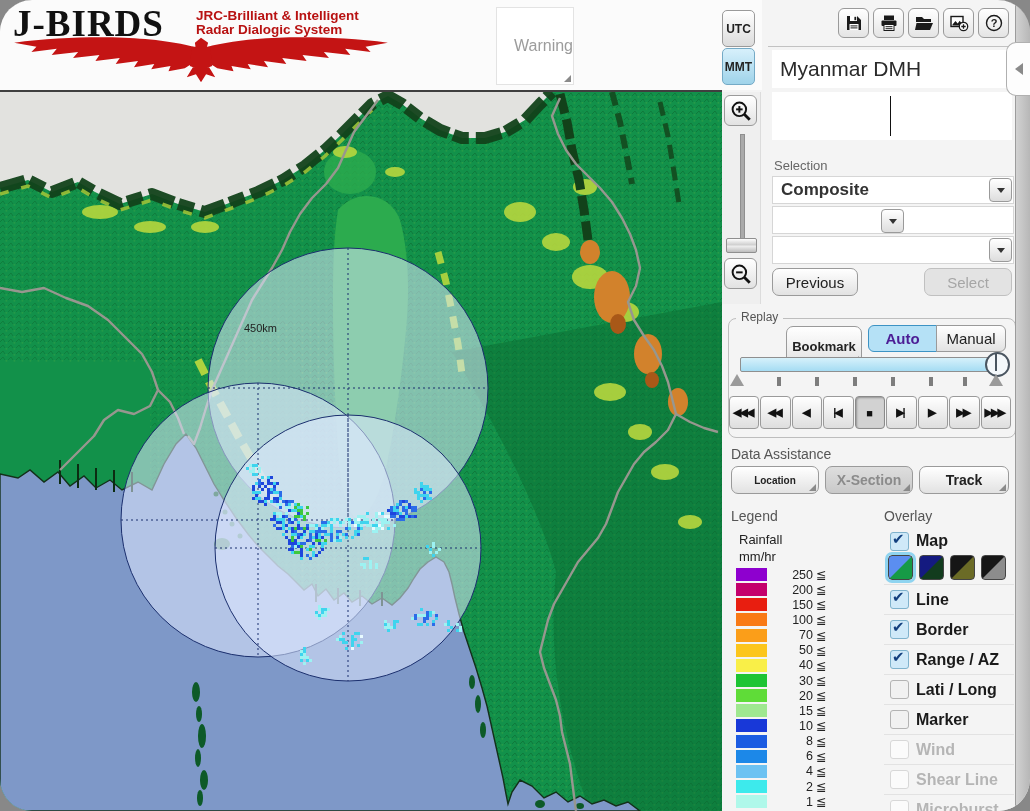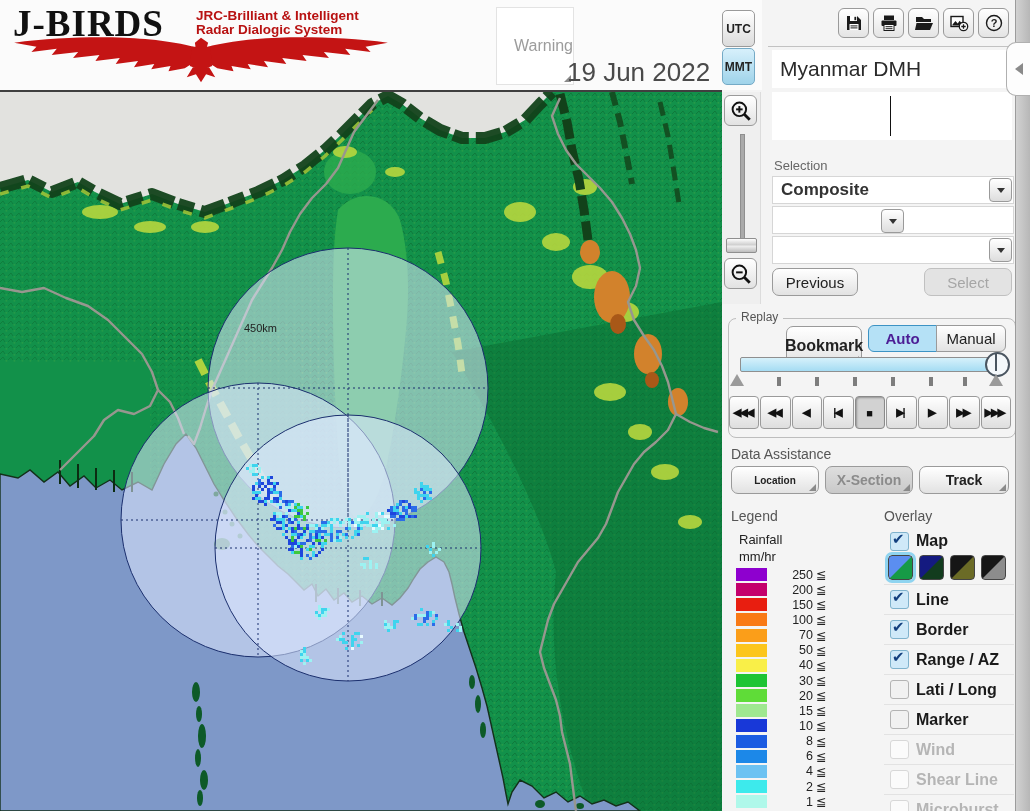--- a/index.html
+++ b/index.html
@@ -1,17 +1,17 @@
 <!DOCTYPE html>
 <html><head>
 <meta charset="utf-8">
 <style>
   html,body{margin:0;padding:0;background:#888;}
   #app{position:relative;width:1030px;height:811px;background:#f4f4f4;overflow:hidden;
-       font-family:"Liberation Sans","DejaVu Sans",sans-serif;color:#222;box-shadow:inset 0 1px 0 #555;}
+       font-family:"Liberation Sans","DejaVu Sans",sans-serif;color:#222;box-shadow:inset 0 1px 0 #555;border-radius:32px;}
   .abs{position:absolute;}
 
   
   #header{left:0;top:0;width:762px;height:90px;background:#fbfbfb;}
   #logo-title{left:13px;top:2px;font-family:"Liberation Serif","DejaVu Serif",serif;
               font-weight:bold;font-size:37px;letter-spacing:1px;color:#111;}
   #logo-tag{left:196px;top:9px;width:200px;line-height:14px;font-size:13.5px;font-weight:bold;color:#b81212;}
   #eagle{left:6px;top:34px;}
   #warning-btn{left:484px;top:7px;width:76px;height:76px;background:#fff;border:1px solid #e3e3e3;
                color:#9c9c9c;font-size:16px;display:flex;align-items:center;justify-content:flex-end;margin-left:12px;}
@@ -42,21 +42,21 @@
              background:linear-gradient(#fff,#ddd);display:flex;align-items:center;justify-content:center;}
   .caret{width:0;height:0;border-left:4px solid transparent;border-right:4px solid transparent;border-top:5px solid #333;}
   .btn{border:1px solid #9a9a9a;border-radius:7px;background:linear-gradient(#ffffff,#e2e2e2);
        font-size:15px;color:#222;display:flex;align-items:center;justify-content:center;}
   .btn.disabled{background:#e3e3e3;color:#a6a6a6;border-color:#c0c0c0;}
   .btn.graybg{background:linear-gradient(#dedede,#c9c9c9);color:#8b8b8b;}
 
   
   #replay-box{left:728px;top:318px;width:286px;height:118px;border:1px solid #bdbdbd;border-radius:8px;}
   #replay-label{left:736px;top:310px;background:#f4f4f4;padding:0 5px;font-size:12px;color:#555;}
-  #bookmark-btn{left:786px;top:326px;width:76px;height:40px;font-size:16px;font-weight:bold;}
+  #bookmark-btn{left:786px;top:326px;width:76px;height:40px;font-size:13px;font-weight:bold;}
   #auto-btn{left:868px;top:325px;width:69px;height:27px;border-radius:6px 0 0 6px;background:#b5e1f6;
             border:1px solid #3d93c4;font-weight:bold;font-size:15px;color:#4c1d95;}
   #manual-btn{left:936px;top:325px;width:70px;height:27px;border-radius:0 6px 6px 0;font-size:15px;}
   #rp-track{left:740px;top:357px;width:266px;height:13px;background:linear-gradient(#d6f1fb,#a5dcf3);
             border:1px solid #8f8f8f;border-radius:2px;}
   #rp-handle{left:985px;top:352px;width:21px;height:21px;border:2px solid #4a5560;border-radius:50%;background:#f4f8fb;}
   #rp-handle::after{content:"";position:absolute;left:8px;top:0;width:1.5px;height:17px;background:#4a5560;}
   .tri{width:0;height:0;border-left:7px solid transparent;border-right:7px solid transparent;border-bottom:12px solid #9a9a9a;}
   .tick{top:377px;width:4px;height:9px;background:#7d7d7d;}
   #pb-row{left:729px;top:396px;width:282px;height:33px;display:flex;gap:1px;}
@@ -133,21 +133,20 @@
         <path id="wingR" d="M192,14 C210,8 240,4 268,3 C300,2 340,3 376,8 L354,12 L359,17 L334,14 L339,20 L313,17 L318,23 L292,20 L296,26 L272,23 L276,29 L254,26 L258,32 L238,29 L241,34 L222,31 L224,36 L208,33 L203,30 Z"></path>
         <use href="#wingR" transform="matrix(-1,0,0,1,384,0)"></use>
         <path d="M186,8 L192,3 L199,8 L197,15 L187,15 Z"></path>
         <path d="M183,12 L201,12 L203,31 L192,35 L181,31 Z"></path>
         <path d="M184,32 L200,32 L206,42 L197,39 L192,47 L187,39 L178,42 Z"></path>
       </g>
     </svg>
     <div id="warning-btn" class="abs grip">
       <span>Warning</span>
     </div>
-    <div id="clock-date" class="abs">19 Jun 2022</div>
     <button class="tz-btn abs" style="top:10px;">UTC</button>
     <button class="tz-btn abs sel" style="top:48px;">MMT</button>
   </div>
 
   <div id="right-top" class="abs"></div>
 
   <button class="tool-btn abs" style="left:838px;">
     <svg width="20" height="20" viewBox="0 0 20 20">
       <path d="M3,3h10l4,4v10H3z" fill="#1a1a1a"></path>
         <rect x="6" y="3" width="7" height="5" fill="#fff"></rect>

